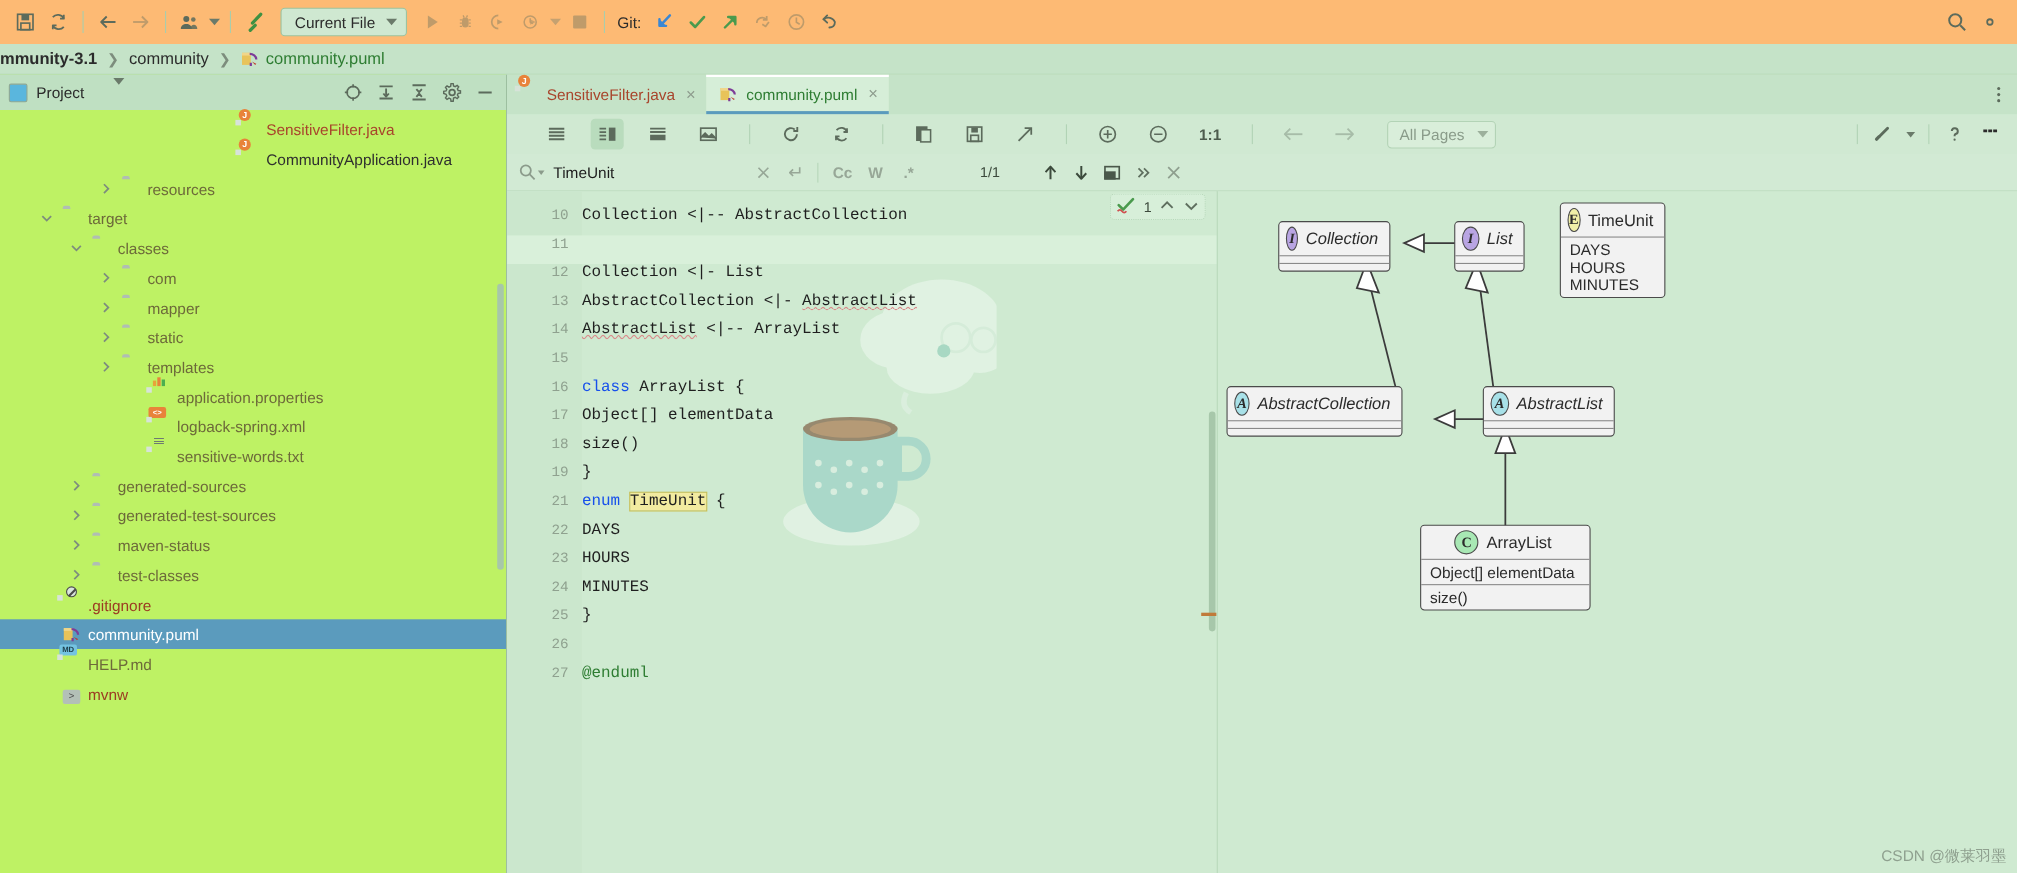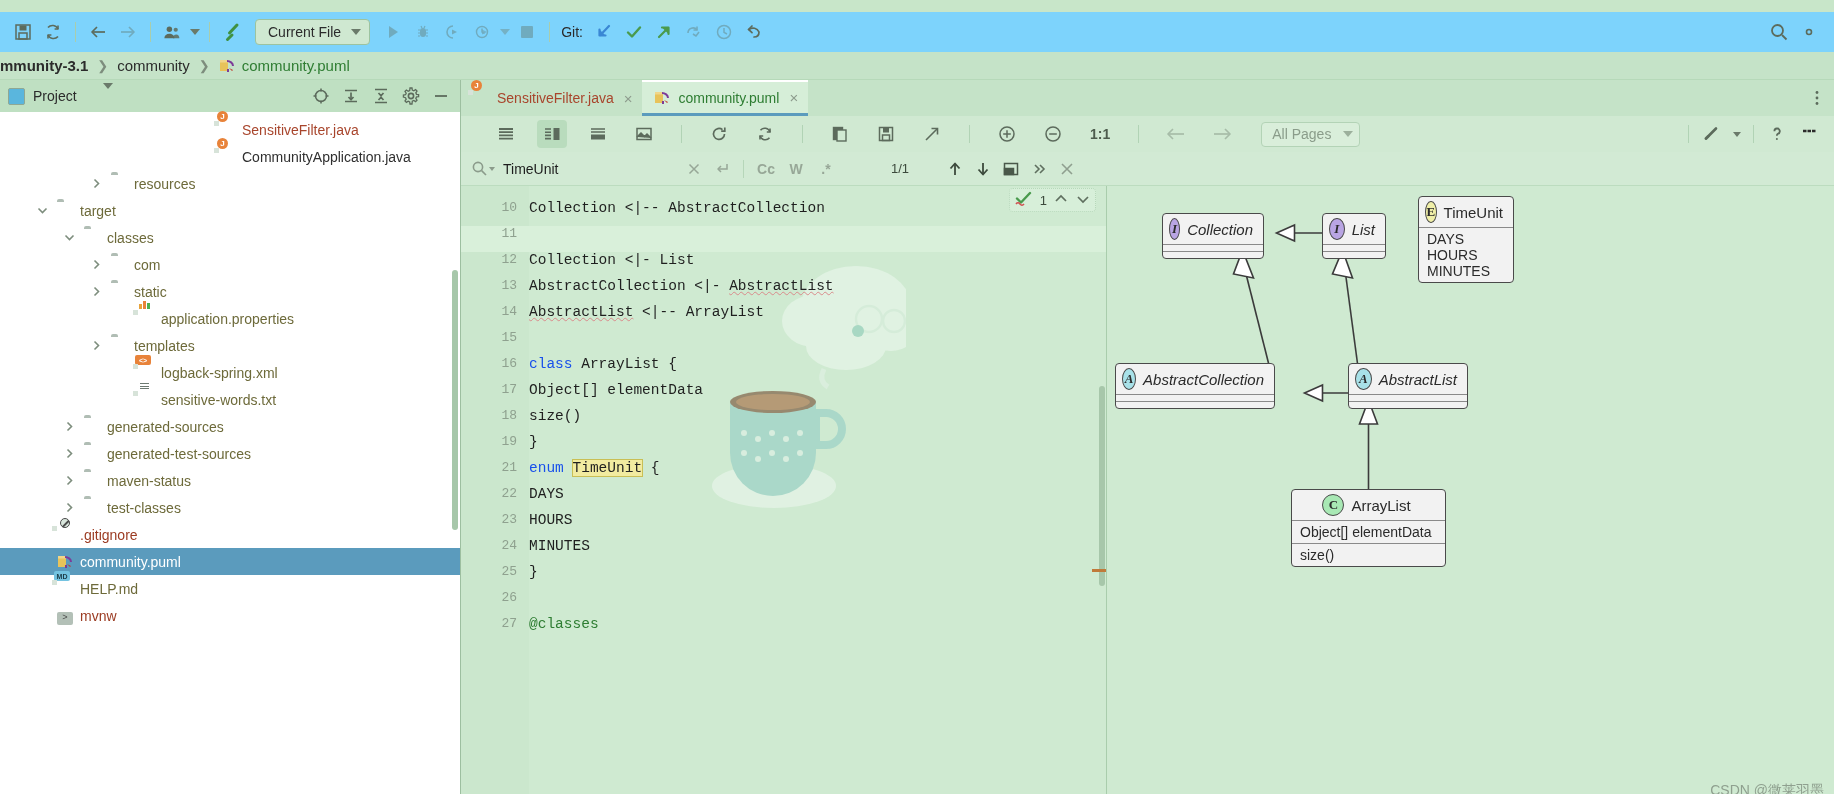--- a/index.html
+++ b/index.html
@@ -10,25 +10,24 @@
     font-family:"Liberation Sans", sans-serif;
     font-size:13px;
     color:#2b2b2b;
     overflow:hidden;
     position:relative;
   }
 
   
   #main-toolbar {
     height:40px;
-    background:#7dd3fc;
+    background:#fdba74;
     display:flex; align-items:center;
     padding-left:8px;
     position:relative;
-    margin-top:12px;
   }
   .tb-ico {
     width:30px; height:30px;
     display:flex; align-items:center; justify-content:center;
     color:#5c6b5c;
     cursor:pointer;
     flex:0 0 auto;
   }
   .tb-ico svg { display:block; }
   .tb-sep { width:1px; height:20px; background:#a9cdac; margin:0 7px; flex:0 0 auto; }
@@ -60,21 +59,21 @@
     border-bottom:1px solid #b6d9b9;
   }
   #breadcrumb .bc-item { display:flex; align-items:center; gap:6px; cursor:pointer; }
   #breadcrumb .bc-sep { color:#7d8d7d; margin:0 9px; font-size:13px; }
   .bc-strong { font-weight:bold; }
 
   
   #body-area { display:flex; height:726px; }
 
   
-  #project-panel { width:460px; position:relative; background:#ffffff; flex:0 0 460px; }
+  #project-panel { width:460px; position:relative; background:#bef264; flex:0 0 460px; }
   #project-header {
     height:32px; background:#bfe0c2;
     display:flex; align-items:center; padding-left:8px;
     position:relative;
   }
   #project-header .ph-title { font-size:14px; margin-left:8px; }
   #project-header-right { position:absolute; right:4px; top:0; height:32px; display:flex; align-items:center; }
   #tree { position:relative; padding-top:4px; font-size:14px; }
   .tree-row {
     height:27px; display:flex; align-items:center;
@@ -452,41 +451,51 @@
           <span class="lbl lbl">com</span>
         </div>
         <div class="tree-row">
           <span style="display:inline-block;width:89px;flex:0 0 89px"></span>
           <span class="arrow">
             <svg width="11" height="11" viewBox="0 0 11 11" fill="none" stroke="currentColor" stroke-width="1.6">
               <path d="M3.5 1.5L7.5 5.5l-4 4"></path>
             </svg>
           </span>
           <span class="ic" style="margin-left:8px"><span class="fold"></span></span>
+          <span class="lbl lbl">mapper</span>
+        </div>
+        <div class="tree-row">
+          <span style="display:inline-block;width:89px;flex:0 0 89px"></span>
+          <span class="arrow">
+            <svg width="11" height="11" viewBox="0 0 11 11" fill="none" stroke="currentColor" stroke-width="1.6">
+              <path d="M3.5 1.5L7.5 5.5l-4 4"></path>
+            </svg>
+          </span>
+          <span class="ic" style="margin-left:8px"><span class="fold"></span></span>
           <span class="lbl lbl">static</span>
+        </div>
+        <div class="tree-row">
+          <span style="display:inline-block;width:89px;flex:0 0 89px"></span>
+          <span class="arrow">
+            <svg width="11" height="11" viewBox="0 0 11 11" fill="none" stroke="currentColor" stroke-width="1.6">
+              <path d="M3.5 1.5L7.5 5.5l-4 4"></path>
+            </svg>
+          </span>
+          <span class="ic" style="margin-left:8px"><span class="fold"></span></span>
+          <span class="lbl lbl">templates</span>
         </div>
         <div class="tree-row">
           <span style="display:inline-block;width:116px;flex:0 0 116px"></span>
           <span class="arrow"></span>
           <span class="ic" style="margin-left:8px"><span class="file"><span style="position:absolute;bottom:1px;left:1px;display:flex;gap:1px;align-items:flex-end">
                 <i style="display:block;width:3px;height:5px;background:#e8a33a"></i>
                 <i style="display:block;width:3px;height:8px;background:#e8833a"></i>
                 <i style="display:block;width:3px;height:6px;background:#4caf50"></i>
               </span></span></span>
           <span class="lbl lbl">application.properties</span>
-        </div>
-        <div class="tree-row">
-          <span style="display:inline-block;width:89px;flex:0 0 89px"></span>
-          <span class="arrow">
-            <svg width="11" height="11" viewBox="0 0 11 11" fill="none" stroke="currentColor" stroke-width="1.6">
-              <path d="M3.5 1.5L7.5 5.5l-4 4"></path>
-            </svg>
-          </span>
-          <span class="ic" style="margin-left:8px"><span class="fold"></span></span>
-          <span class="lbl lbl">templates</span>
         </div>
         <div class="tree-row">
           <span style="display:inline-block;width:116px;flex:0 0 116px"></span>
           <span class="arrow"></span>
           <span class="ic" style="margin-left:8px"><span class="file"><span class="badge sq xml">&lt;&gt;</span></span></span>
           <span class="lbl lbl">logback-spring.xml</span>
         </div>
         <div class="tree-row">
           <span style="display:inline-block;width:116px;flex:0 0 116px"></span>
           <span class="arrow"></span>
@@ -878,21 +887,21 @@
             <div class="cl">
               <span class="ln">25</span>
               <span class="ct">}</span>
             </div>
             <div class="cl">
               <span class="ln">26</span>
               <span class="ct"></span>
             </div>
             <div class="cl">
               <span class="ln">27</span>
-              <span class="ct"><span class="tag">@classes</span></span>
+              <span class="ct"><span class="tag">@enduml</span></span>
             </div>
           </div>
         <div id="inspect-widget">
           <span>
             <svg width="20" height="18" viewBox="0 0 20 18" fill="none">
                 <path d="M3 8.5l4 4L16 3" stroke="#4a9a4d" stroke-width="2.4" stroke-linecap="round" stroke-linejoin="round"></path>
                 <path d="M2 14q2-2.4 4 0t4 0" stroke="#d05050" stroke-width="1.6" fill="none"></path>
               </svg>
           </span>
           <span class="cnt">1</span>

